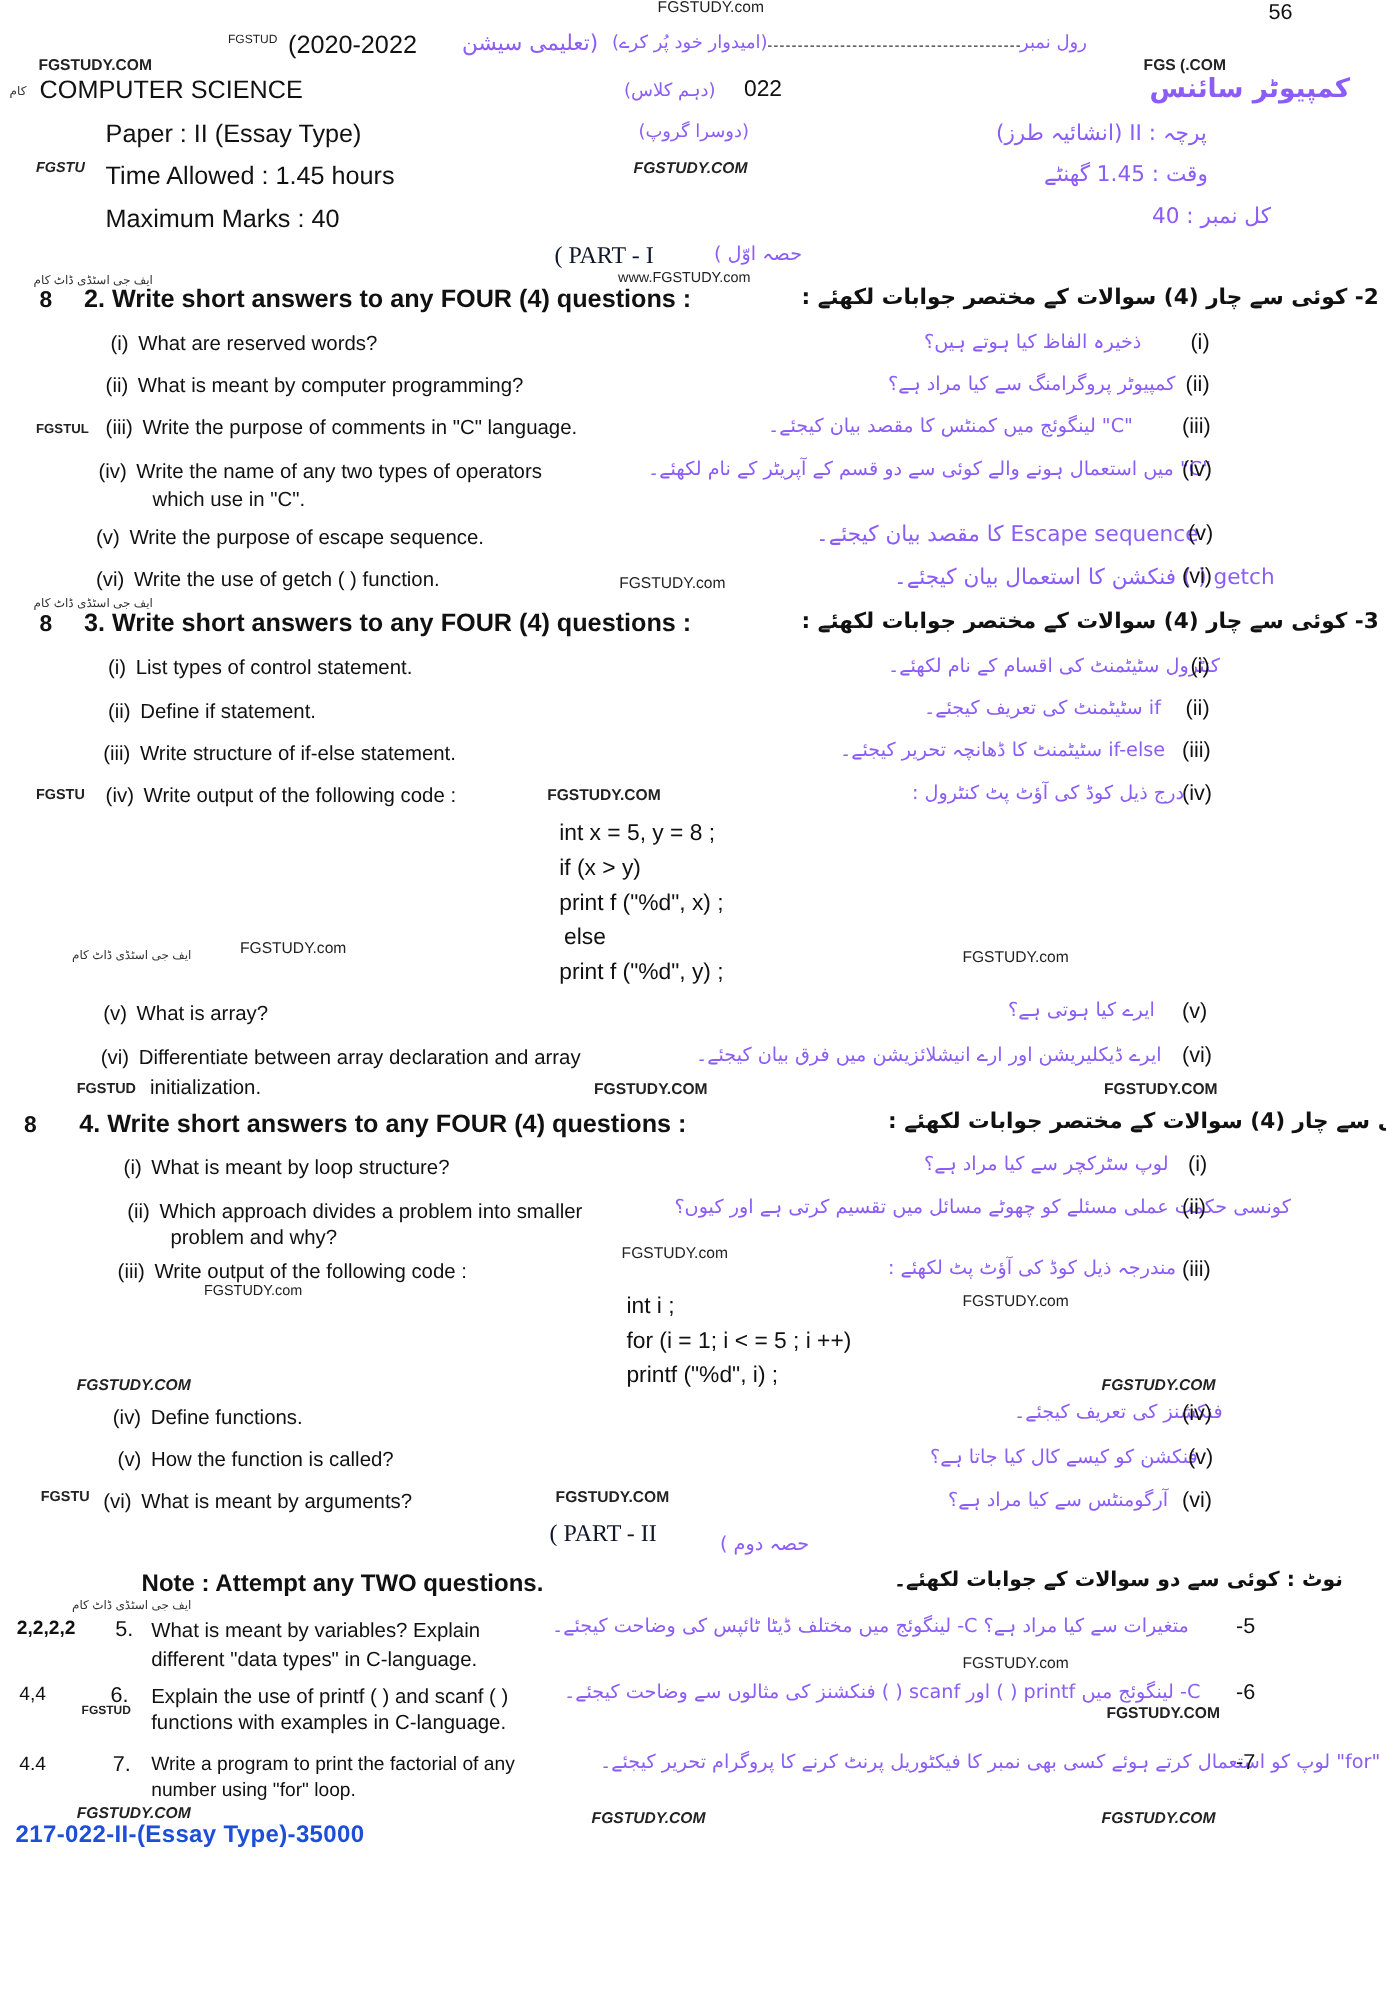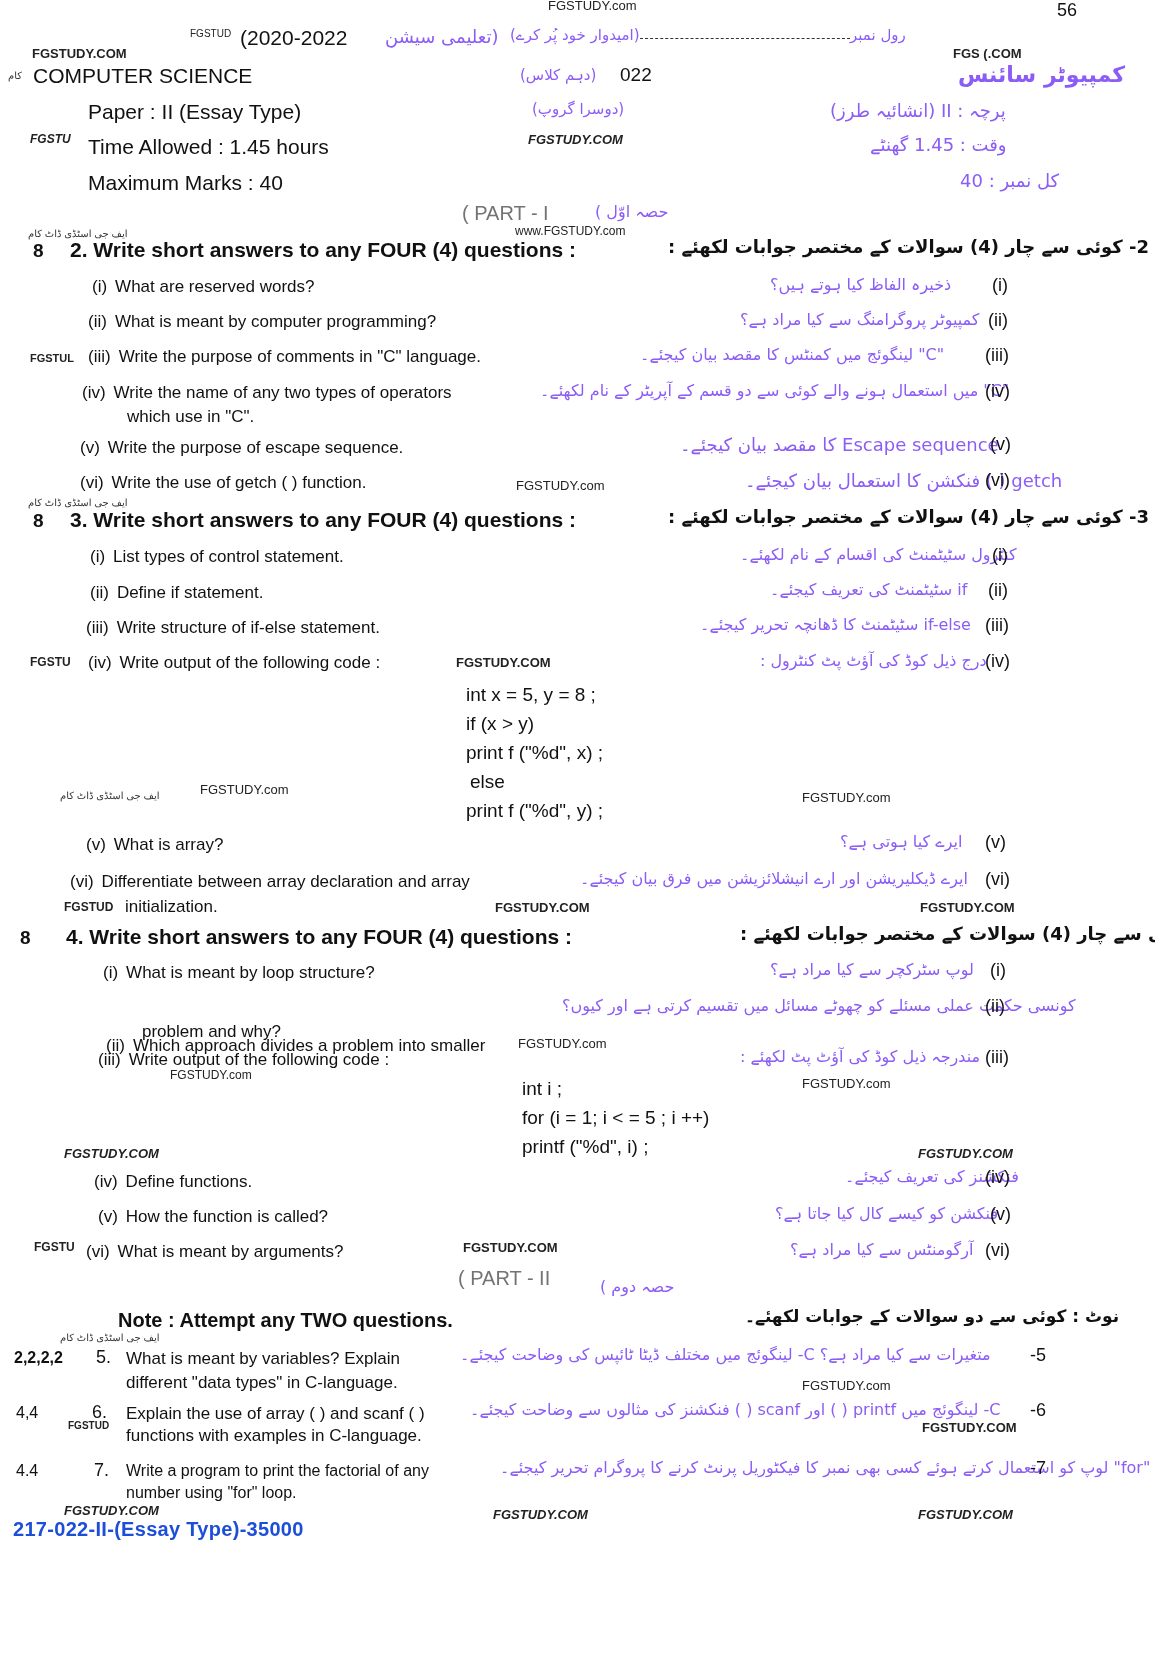--- a/index.html
+++ b/index.html
@@ -5,21 +5,21 @@
     html, body { margin:0; padding:0; background:#ffffff; }
     body { width:1155px; height:1666px; position:relative; overflow:hidden;
            font-family:"Liberation Sans", sans-serif; color:#111; }
     .abs { position:absolute; white-space:nowrap; }
     .wm { font-size:13px; color:#222; }
     .wm-b { font-size:13px; font-weight:bold; color:#222; }
     .wm-i { font-size:13px; font-weight:bold; font-style:italic; color:#222; }
     .wm-u { font-size:10px; color:#333; direction:rtl; }
     .hdr { font-size:21px; color:#111; }
     .hdr-b { font-size:21px; font-weight:normal; color:#111; }
-    .part { font-family:Liberation Sans, sans-serif; font-size:20px; color:#737373; }
+    .part { font-family:Liberation Serif, serif; font-size:20px; color:#0f172a; }
     .qhead { font-size:21px; font-weight:bold; color:#111; }
     .qmark { font-size:19px; font-weight:bold; color:#111; }
     .item { font-size:17px; color:#111; }
     .item .num { display:inline-block; margin-right:8px; }
     .ur { direction:rtl; font-family:"DejaVu Sans", sans-serif; font-size:16px; color:#8b5cf6; }
     .ur-b { direction:rtl; font-family:"DejaVu Sans", sans-serif; font-size:18px; font-weight:bold; color:#111; }
     .unum { font-size:18px; color:#111; }
     .code { font-size:19px; color:#111; line-height:29px; }
     .footer { font-size:20px; font-weight:bold; color:#1d4ed8; letter-spacing:0.3px; }
     .note { font-size:20px; font-weight:bold; color:#111; }
@@ -130,37 +130,37 @@
 </div>
 
 <div class="abs wm-u" style="left:60px;top:790px;">ایف جی اسٹڈی ڈاٹ کام</div>
 <div class="abs wm" style="left:200px;top:782px;">FGSTUDY.com</div>
 <div class="abs wm" style="left:802px;top:790px;">FGSTUDY.com</div>
 
 <div class="abs item" style="left:86px;top:835px;"><span class="num">(v)</span><span>What is array?</span></div>
 <div class="abs ur" style="left:840px;top:832px;">ایرے کیا ہوتی ہے؟</div>
 <div class="abs unum" style="left:985px;top:832px;">(v)</div>
 
-<div class="abs item" style="left:70px;top:872px;"><span class="num">(vi)</span><span>Differentiate between array declaration and array</span></div>
+<div class="abs item" style="left:84px;top:872px;"><span class="num">(vi)</span><span>Differentiate between array declaration and array</span></div>
 <div class="abs ur" style="left:580px;top:869px;">ایرے ڈیکلیریشن اور ارے انیشلائزیشن میں فرق بیان کیجئے۔</div>
 <div class="abs unum" style="left:985px;top:869px;">(vi)</div>
 <div class="abs wm-b" style="left:64px;top:900px;font-size:12px;">FGSTUD</div>
 <div class="abs item" style="left:125px;top:897px;">initialization.</div>
 <div class="abs wm-b" style="left:495px;top:900px;">FGSTUDY.COM</div>
 <div class="abs wm-b" style="left:920px;top:900px;">FGSTUDY.COM</div>
 
 <div class="abs qmark" style="left:20px;top:927px;">8</div>
 <div class="abs qhead" style="left:66px;top:925px;"><span>4.  Write short answers to any FOUR (4) questions  :</span></div>
 <div class="abs ur-b" style="left:740px;top:923px;">4- کوئی سے چار (4) سوالات کے مختصر جوابات لکھئے :</div>
 
 <div class="abs item" style="left:103px;top:963px;"><span class="num">(i)</span><span>What is meant by loop structure?</span></div>
 <div class="abs ur" style="left:770px;top:960px;">لوپ سٹرکچر سے کیا مراد ہے؟</div>
 <div class="abs unum" style="left:990px;top:960px;">(i)</div>
 
-<div class="abs item" style="left:106px;top:1000px;margin-top:36px;"><span class="num">(ii)</span><span>Which approach divides a problem into smaller</span></div>
+<div class="abs item" style="left:106px;top:1000px;"><span class="num">(ii)</span><span>Which approach divides a problem into smaller</span></div>
 <div class="abs item" style="left:142px;top:1022px;">problem and why?</div>
 <div class="abs ur" style="left:562px;top:996px;">کونسی حکمت عملی مسئلے کو چھوٹے مسائل میں تقسیم کرتی ہے اور کیوں؟</div>
 <div class="abs unum" style="left:985px;top:996px;">(ii)</div>
 <div class="abs wm" style="left:518px;top:1036px;">FGSTUDY.com</div>
 
 <div class="abs item" style="left:98px;top:1050px;"><span class="num">(iii)</span><span>Write output of the following code :</span></div>
 <div class="abs wm" style="left:170px;top:1068px;font-size:12px;">FGSTUDY.com</div>
 <div class="abs ur" style="left:740px;top:1047px;">مندرجہ ذیل کوڈ کی آؤٹ پٹ لکھئے :</div>
 <div class="abs unum" style="left:985px;top:1047px;">(iii)</div>
 <div class="abs wm" style="left:802px;top:1076px;">FGSTUDY.com</div>
@@ -198,21 +198,21 @@
 <div class="abs pmark" style="left:14px;top:1349px;font-weight:bold;">2,2,2,2</div>
 <div class="abs bigqnum" style="left:96px;top:1347px;">5.</div>
 <div class="abs item" style="left:126px;top:1349px;">What is meant by variables?  Explain</div>
 <div class="abs item" style="left:126px;top:1373px;">different "data types" in C-language.</div>
 <div class="abs ur" style="left:460px;top:1345px;">متغیرات سے کیا مراد ہے؟ C- لینگوئج میں مختلف ڈیٹا ٹائپس کی وضاحت کیجئے۔</div>
 <div class="abs unum" style="left:1030px;top:1345px;">-5</div>
 <div class="abs wm" style="left:802px;top:1378px;">FGSTUDY.com</div>
 
 <div class="abs pmark" style="left:16px;top:1404px;">4,4</div>
 <div class="abs bigqnum" style="left:92px;top:1402px;">6.</div>
-<div class="abs item" style="left:126px;top:1404px;">Explain the use of array ( ) and scanf ( )</div>
+<div class="abs item" style="left:126px;top:1404px;">Explain the use of printf ( ) and scanf ( )</div>
 <div class="abs wm-b" style="left:68px;top:1420px;font-size:10px;">FGSTUD</div>
 <div class="abs item" style="left:126px;top:1426px;">functions with examples in C-language.</div>
 <div class="abs ur" style="left:470px;top:1400px;">C- لینگوئج میں printf ( ) اور scanf ( ) فنکشنز کی مثالوں سے وضاحت کیجئے۔</div>
 <div class="abs unum" style="left:1030px;top:1400px;">-6</div>
 <div class="abs wm-b" style="left:922px;top:1420px;">FGSTUDY.COM</div>
 
 <div class="abs pmark" style="left:16px;top:1462px;">4.4</div>
 <div class="abs bigqnum" style="left:94px;top:1460px;">7.</div>
 <div class="abs item" style="left:126px;top:1462px;font-size:16px;">Write a program to print the factorial of any</div>
 <div class="abs item" style="left:126px;top:1484px;font-size:16px;">number using "for" loop.</div>

